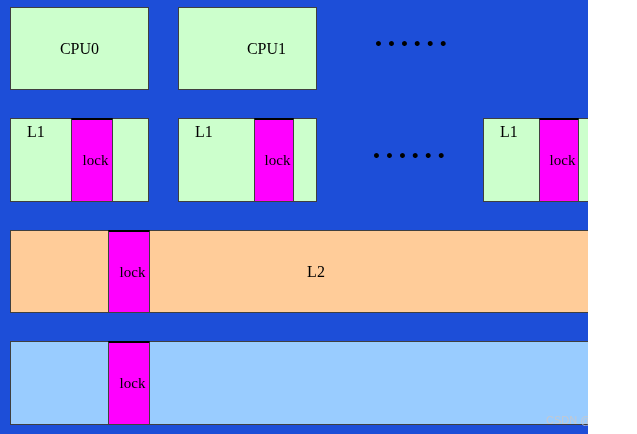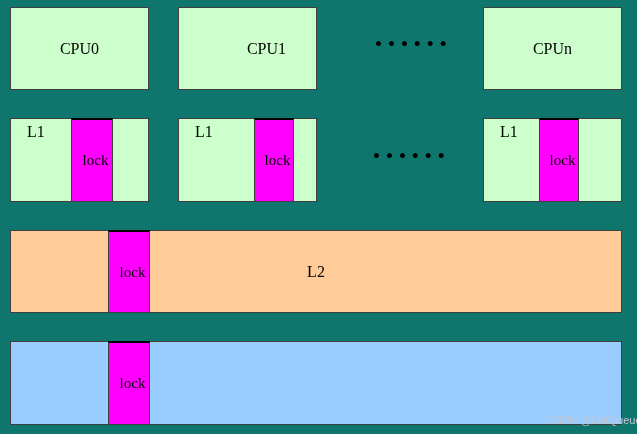--- a/index.html
+++ b/index.html
@@ -2,23 +2,23 @@
 <html style="--green: #ccffcc; --magenta: #ff00ff; --orange: #ffcc99; --blue: #99ccff; --border: #3f3f3f; --text: #000000; --watermark: #c4c8d0;"><head>
 <meta charset="utf-8">
 <style>
   html, body {
     margin: 0;
     padding: 0;
     background: #ffffff;
   }
   .canvas {
     position: relative;
-    width: 637px;
+    width: 588px;
     height: 434px;
-    background: #0f766e;
+    background: #1d4ed8;
     overflow: hidden;
     font-family: "Liberation Serif", "DejaVu Serif", serif;
     color: var(--text, #000);
   }
   .box, .bar {
     position: absolute;
     box-sizing: border-box;
     border: 1px solid var(--border, #3f3f3f);
     display: flex;
     align-items: center;
@@ -102,23 +102,20 @@
 
 <div class="canvas">
 
   <div class="box cpu" style="left:10px;">
     <span>CPU0</span>
   </div>
   <div class="box cpu" style="left:178px;padding-left:38px;">
     <span>CPU1</span>
   </div>
   <div class="ellipsis ellipsis-row1">••••••</div>
-  <div class="box cpu" style="left:483px;">
-    <span>CPUn</span>
-  </div>
 
   <div class="box l1" style="left:10px;">
     <span class="l1-label">L1</span>
     <div class="lock" style="left:60px;width:42px;">
       <span>lock</span>
     </div>
   </div>
   <div class="box l1" style="left:178px;">
     <span class="l1-label">L1</span>
     <div class="lock" style="left:75px;width:40px;">

